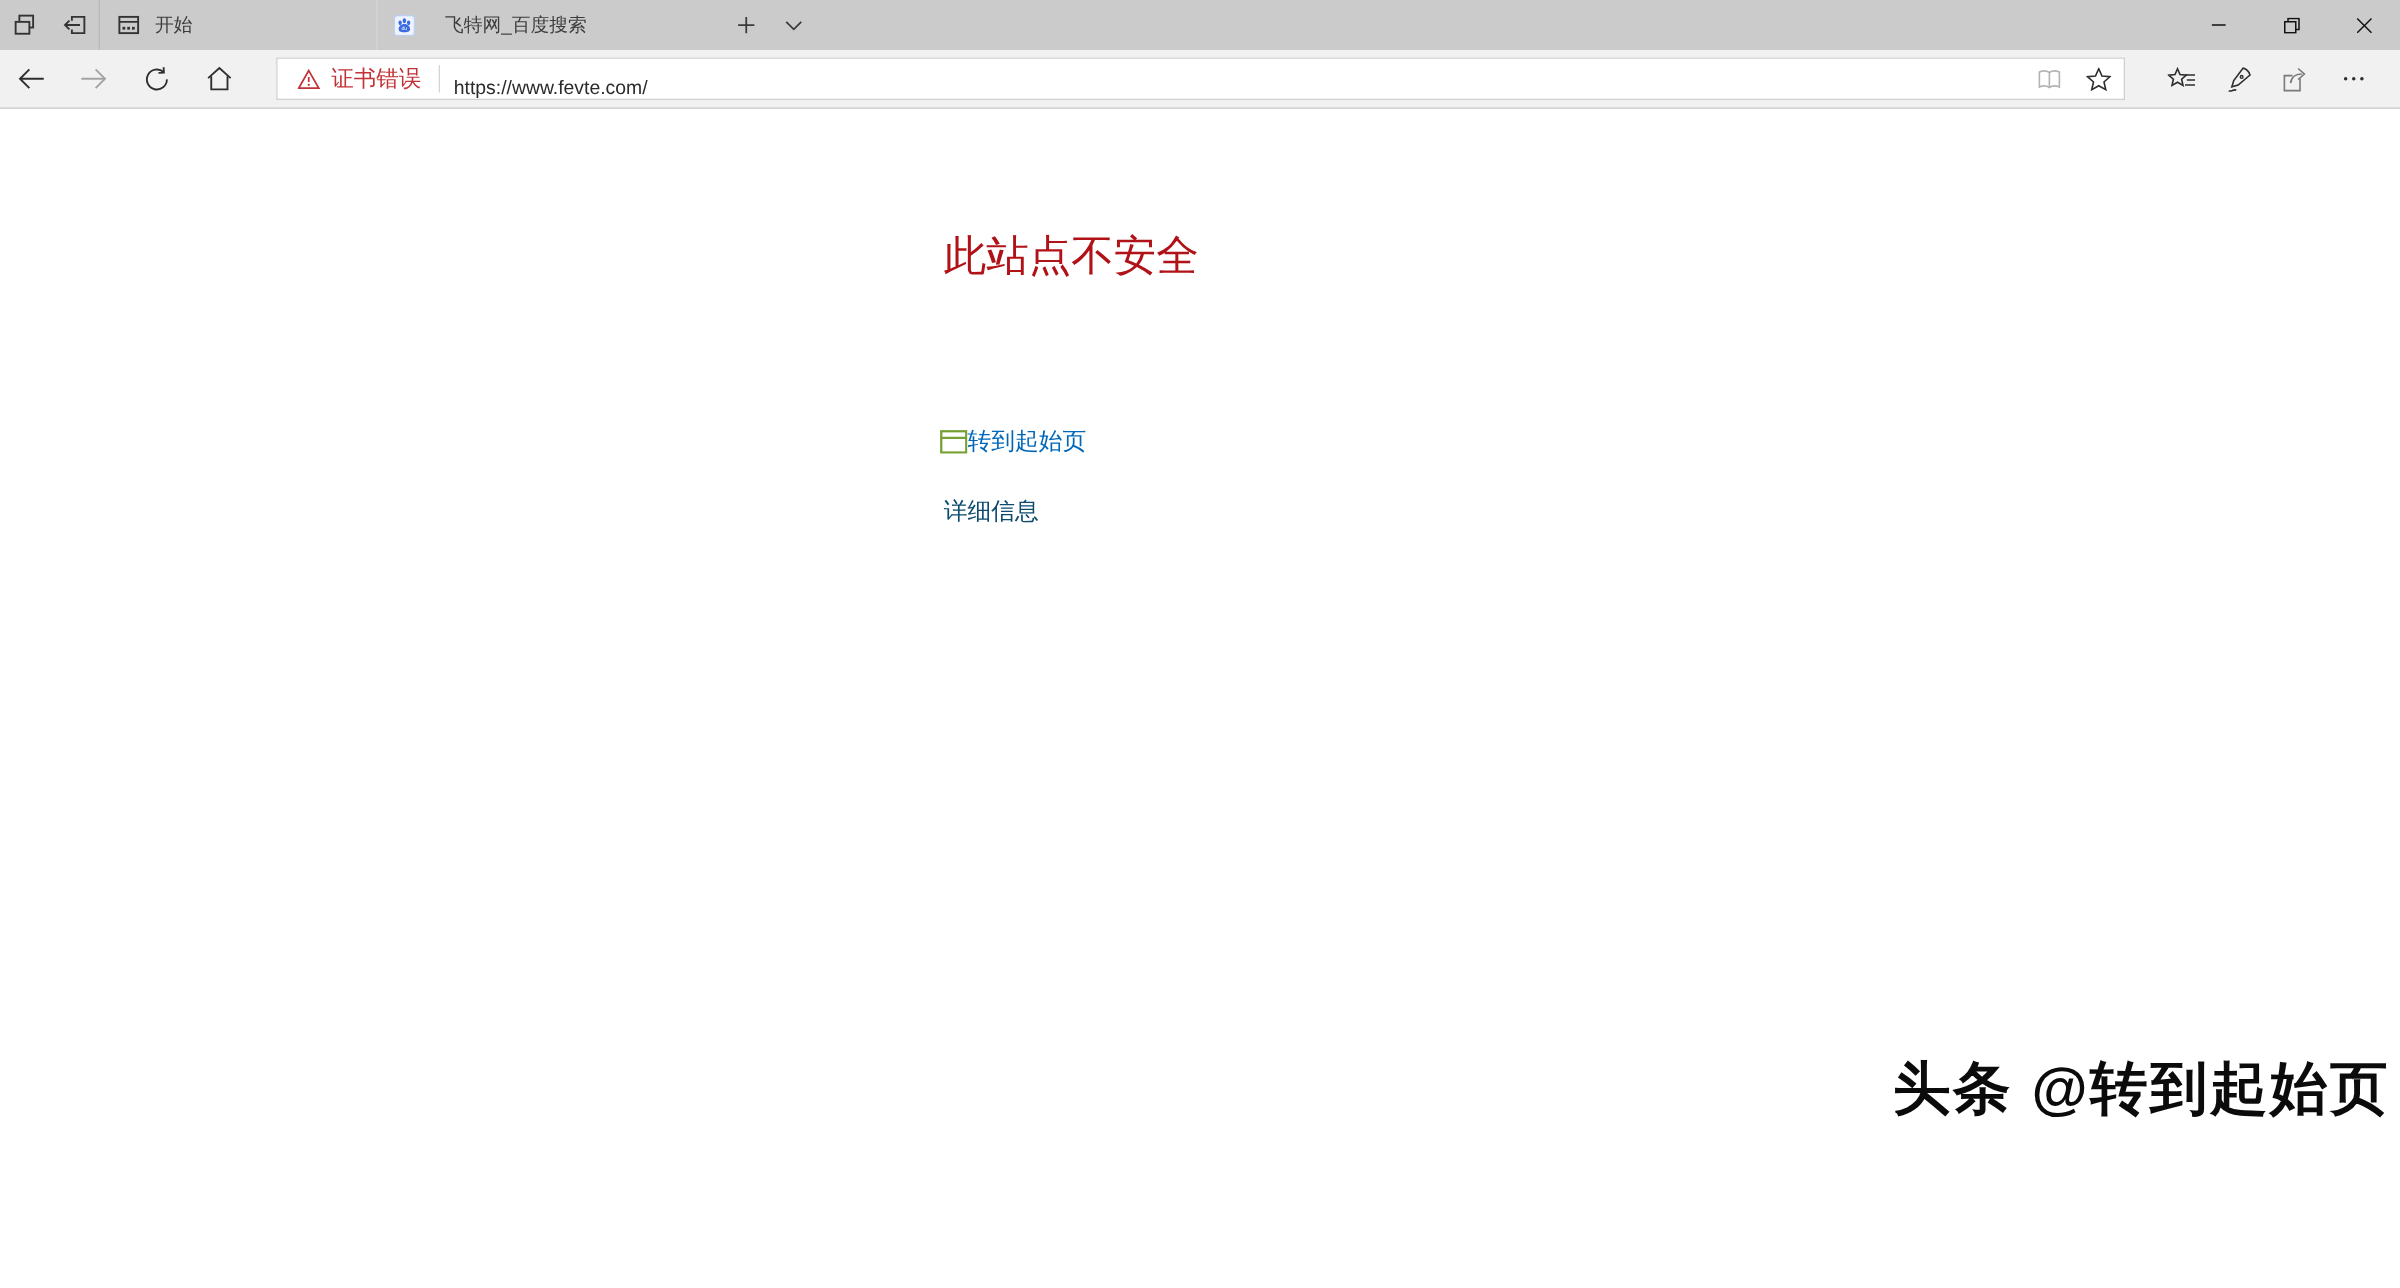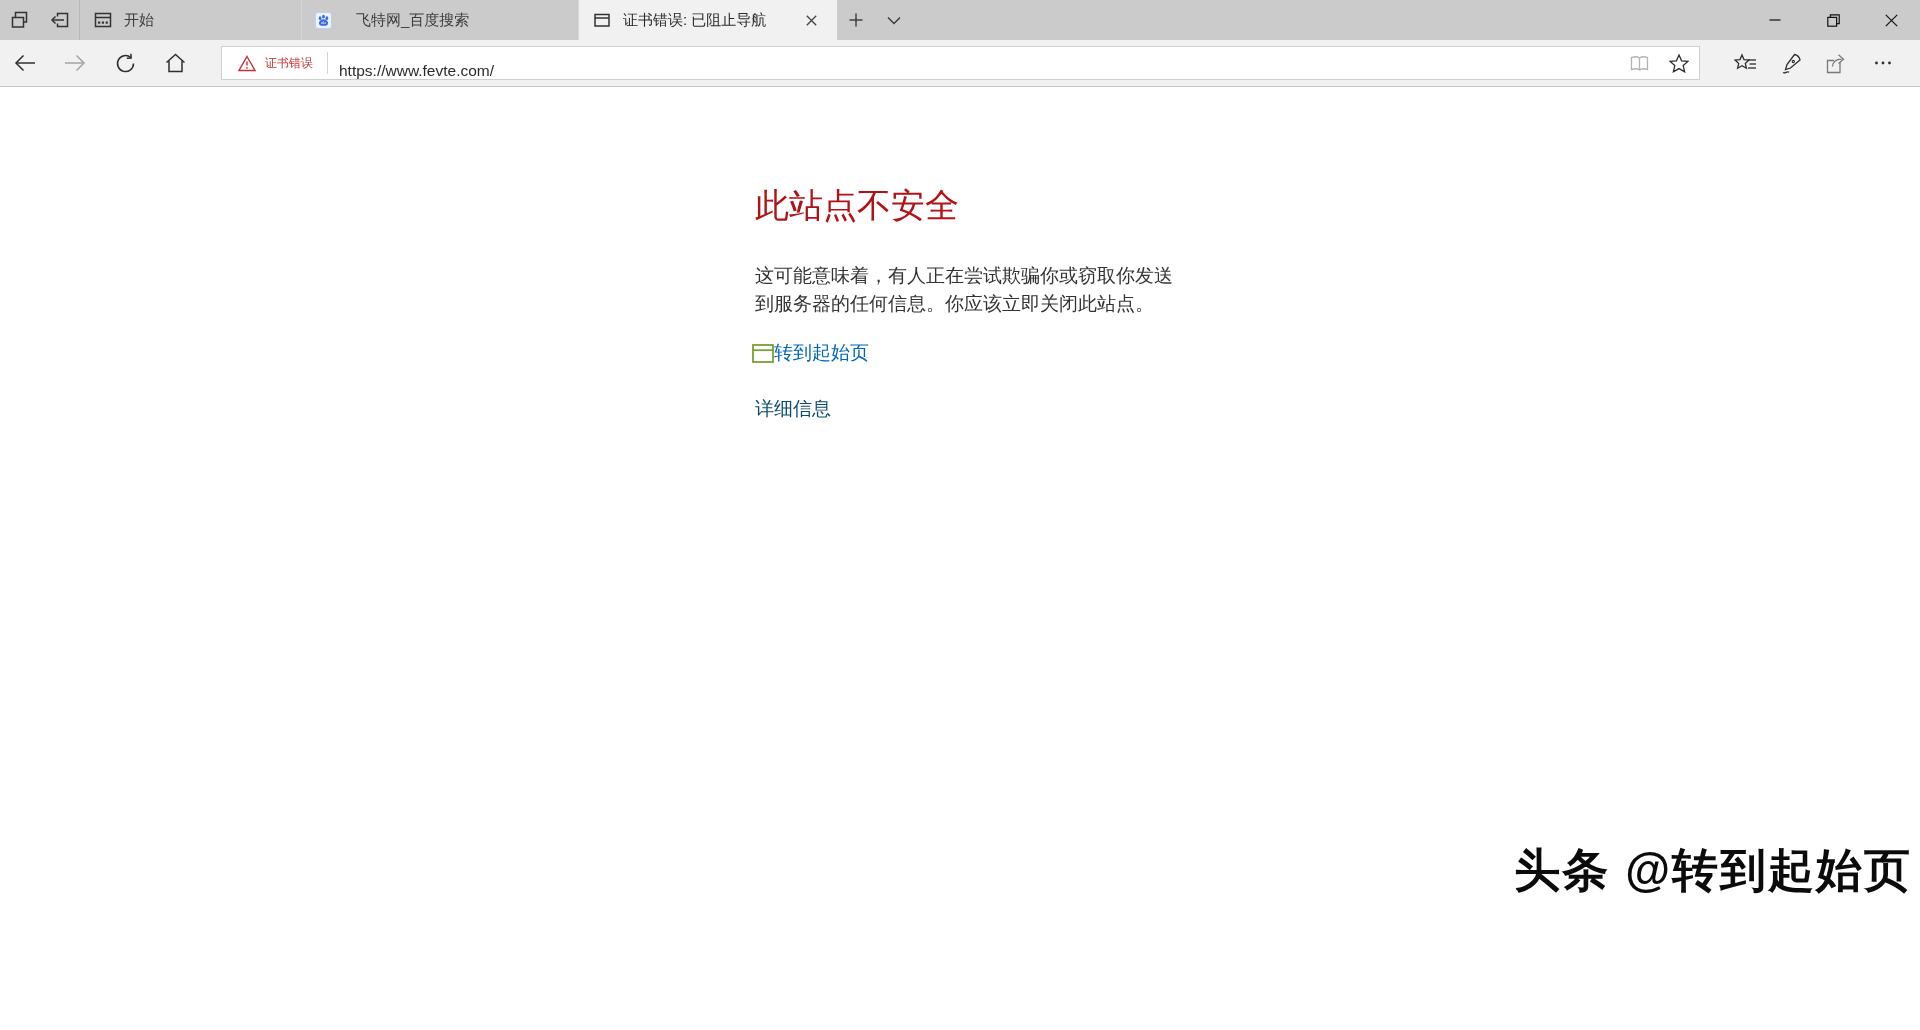--- a/index.html
+++ b/index.html
@@ -51,21 +51,21 @@
   .nav-btn {
     width:50px; height:47px; display:flex; align-items:center; justify-content:center;
     flex:none;
   }
   .address-bar {
     margin-left:21px; width:1479px; height:34px; background:#fff;
     border:1px solid #cfcfcf; display:flex; align-items:center; flex:none;
   }
   .cert-badge {
     display:flex; align-items:center; gap:9px; padding:0 14px 0 16px;
-    color:#c23237; font-size:12px; flex:none;
+    color:#c23237; font-size:18px; flex:none;
   }
   .addr-sep { width:1px; height:22px; background:#d4d4d4; flex:none; }
   .url-input {
     flex:1; border:none; outline:none; background:transparent;
     font-family:"Liberation Sans","DejaVu Sans",sans-serif;
     font-size:15.5px; color:#2b2b2b; padding:16px 0 0 11px; height:100%;
   }
   .inbar-btn {
     width:40px; height:100%; display:flex; align-items:center; justify-content:center;
     flex:none;
@@ -146,35 +146,20 @@
         <ellipse cx="5.1" cy="6.2" rx="1.35" ry="1.9" fill="#3a6be0"></ellipse>
         <ellipse cx="8.5" cy="4.6" rx="1.4" ry="1.95" fill="#3a6be0"></ellipse>
         <ellipse cx="11.9" cy="6.2" rx="1.35" ry="1.9" fill="#3a6be0"></ellipse>
         <path d="M8.5 7.2 c-2.6 0 -4.6 2.1 -4.6 4 c0 1.6 1.3 2.6 4.6 2.6 s4.6 -1 4.6 -2.6 c0 -1.9 -2 -4 -4.6 -4 Z" fill="#3a6be0"></path>
         <text x="8.5" y="12.3" font-size="4.2" fill="#fff" text-anchor="middle" font-family="Liberation Sans, sans-serif">du</text>
       </svg>
     </span>
     <span class="tab-label">飞特网_百度搜索</span>
   </div>
 
-  <div class="tab active">
-    <span>
-      <svg width="20" height="20" viewBox="0 0 20 20">
-        <rect x="3" y="4.5" width="14" height="11.5" fill="none" stroke="#333" stroke-width="1.5"></rect>
-        <line x1="3" y1="8" x2="17" y2="8" stroke="#333" stroke-width="1.5"></line>
-      </svg>
-    </span>
-    <span class="tab-label">证书错误: 已阻止导航</span>
-    <span class="tab-close">
-      <svg width="11" height="11" viewBox="0 0 11 11">
-        <line x1="0.8" y1="0.8" x2="10.2" y2="10.2" stroke="#444" stroke-width="1.3"></line>
-        <line x1="10.2" y1="0.8" x2="0.8" y2="10.2" stroke="#444" stroke-width="1.3"></line>
-      </svg>
-    </span>
-  </div>
 
   <div class="newtab-btn">
     <span>
       <svg width="14" height="14" viewBox="0 0 14 14">
         <line x1="7" y1="0.5" x2="7" y2="13.5" stroke="#3a3a3a" stroke-width="1.4"></line>
         <line x1="0.5" y1="7" x2="13.5" y2="7" stroke="#3a3a3a" stroke-width="1.4"></line>
       </svg>
     </span>
   </div>
 
@@ -319,21 +304,20 @@
         </svg>
       </span>
     </div>
   </div>
 </div>
 
 <div class="content">
 
   <div class="err-title">此站点不安全</div>
 
-  <div class="err-desc">这可能意味着，有人正在尝试欺骗你或窃取你发送到服务器的任何信息。你应该立即关闭此站点。</div>
 
   <div class="err-link-row">
     <span>
       <svg width="22" height="19" viewBox="0 0 22 19">
         <rect x="1" y="1" width="20" height="17" fill="none" stroke="#76a132" stroke-width="1.8"></rect>
         <line x1="1" y1="6.2" x2="21" y2="6.2" stroke="#76a132" stroke-width="1.8"></line>
       </svg>
     </span>
     <span class="err-link">转到起始页</span>
   </div>

